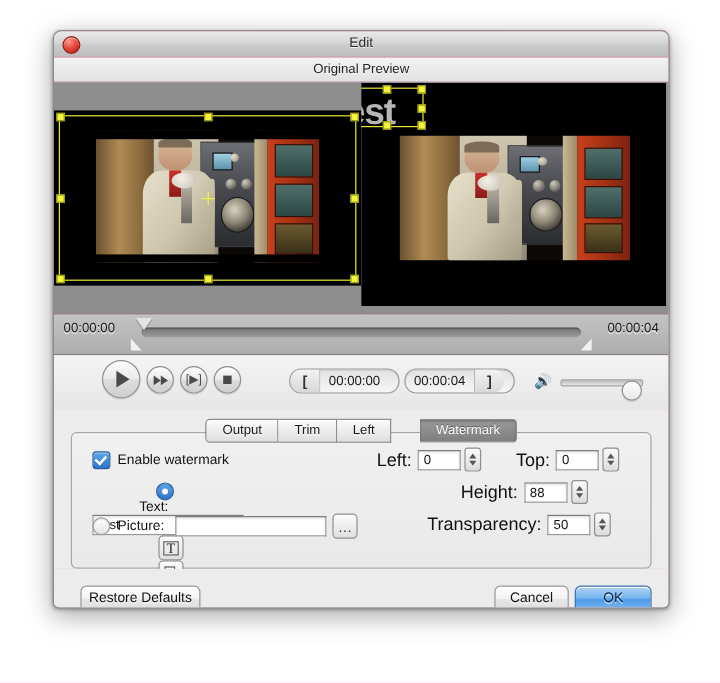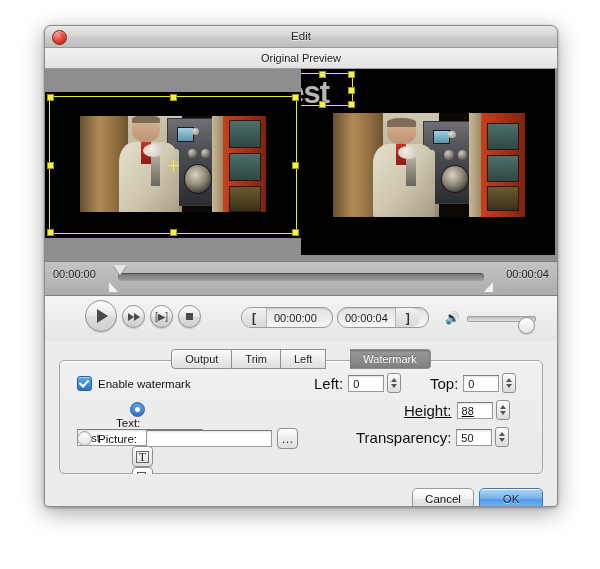--- a/index.html
+++ b/index.html
@@ -608,21 +608,21 @@
       <div class="numrow" style="left:370px;top:12px;">
         <span class="numlabel">Top:</span>
         <span class="numinput">0</span>
         <span class="stepper">
             <i class="st-up"></i>
             <i class="st-dn"></i>
           </span>
       </div>
 
 
-      <div class="numrow" style="left:344px;top:39px;text-decoration:underline;">
+      <div class="numrow" style="left:324px;top:39px;">
         <span class="numlabel">Height:</span>
         <span class="numinput">88</span>
         <span class="stepper">
             <i class="st-up"></i>
             <i class="st-dn"></i>
           </span>
       </div>
 
       <div class="numrow" style="left:296px;top:66px;">
         <span class="numlabel">Transparency:</span>
@@ -630,17 +630,18 @@
         <span class="stepper">
             <i class="st-up"></i>
             <i class="st-dn"></i>
           </span>
       </div>
 
     </div>
   </div>
 
   <div class="footer">
+    <div class="btn restore">Restore Defaults</div>
     <div class="btn cancel">Cancel</div>
     <div class="btn ok">OK</div>
   </div>
 
 </div>
 
 </body></html>

